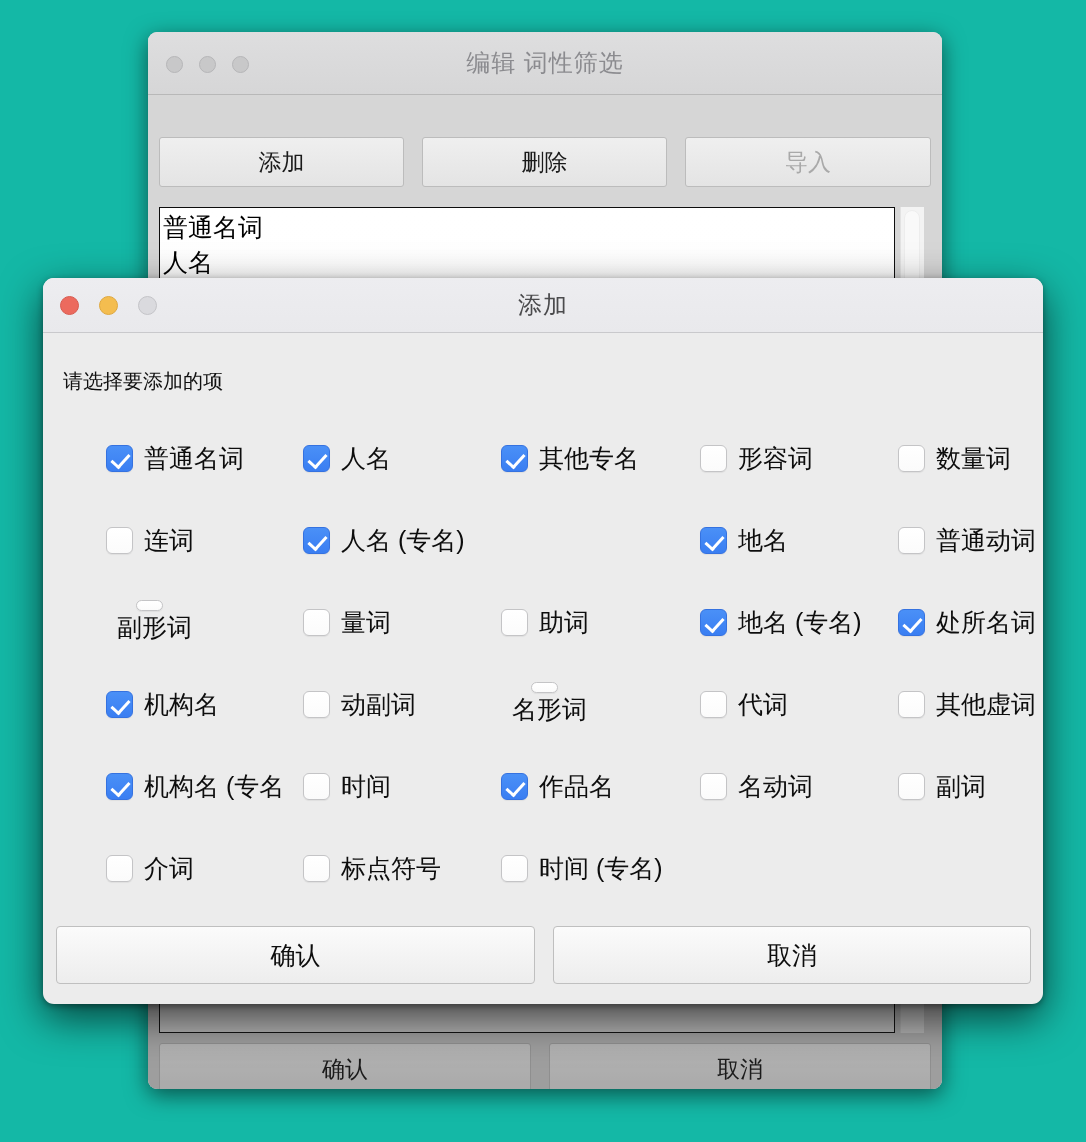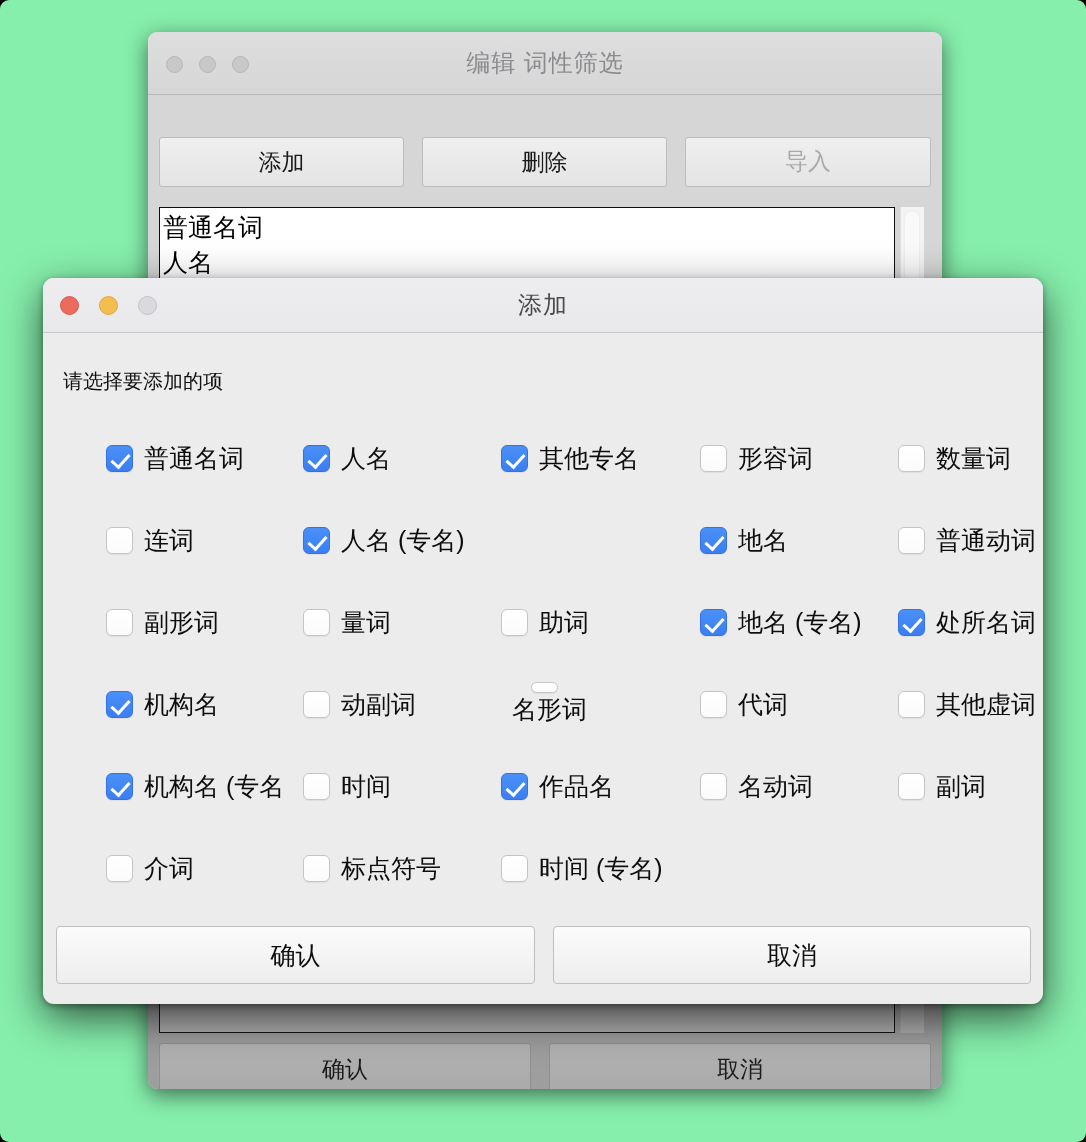--- a/index.html
+++ b/index.html
@@ -8,22 +8,21 @@
     background: #000000;
     width: 1086px;
     height: 1142px;
     overflow: hidden;
     font-family: "Liberation Sans", "DejaVu Sans", sans-serif;
   }
   #stage {
     position: relative;
     width: 1086px;
     height: 1142px;
-    background: #86efac;
-    border-radius: 9px;
+    background: #14b8a6;
   }
 
   
   #bg-window {
     position: absolute;
     left: 148px;
     top: 32px;
     width: 794px;
     height: 1057px;
     background: #d5d5d5;
@@ -87,21 +86,21 @@
     border: 1px solid #bcbcbc;
     border-radius: 3px;
     box-sizing: border-box;
     font-size: 23px;
     color: #1a1a1a;
     text-align: center;
     line-height: 48px;
   }
   #bg-btn-add    { left: 0px;   width: 245px; }
   #bg-btn-delete { left: 263px; width: 245px; }
-  #bg-btn-import { left: 526px; width: 246px; color: #a9a9a9; font-family: Liberation Serif, serif; }
+  #bg-btn-import { left: 526px; width: 246px; color: #a9a9a9; }
 
   #bg-list {
     position: absolute;
     left: 11px;
     top: 112px;
     width: 736px;
     height: 826px;
     background: linear-gradient(to bottom, #ffffff 0%, #fcfcfc 60%, #f2f2f2 100%);
     border: 1px solid #0e0e0e;
     box-sizing: border-box;
@@ -382,21 +381,21 @@
           <div class="cb-item" style="left: 657px;">
             <span class="cb-box checked"></span>
             <span class="cb-label">地名</span>
           </div>
           <div class="cb-item" style="left: 855px;">
             <span class="cb-box"></span>
             <span class="cb-label">普通动词</span>
           </div>
         </div>
         <div class="cb-row" style="top: 164px;">
-          <div class="cb-item" style="left: 63px;">
+          <div class="cb-item" style="left: 63px; flex-direction: column;">
             <span class="cb-box"></span>
             <span class="cb-label">副形词</span>
           </div>
           <div class="cb-item" style="left: 260px;">
             <span class="cb-box"></span>
             <span class="cb-label">量词</span>
           </div>
           <div class="cb-item" style="left: 458px;">
             <span class="cb-box"></span>
             <span class="cb-label">助词</span>

